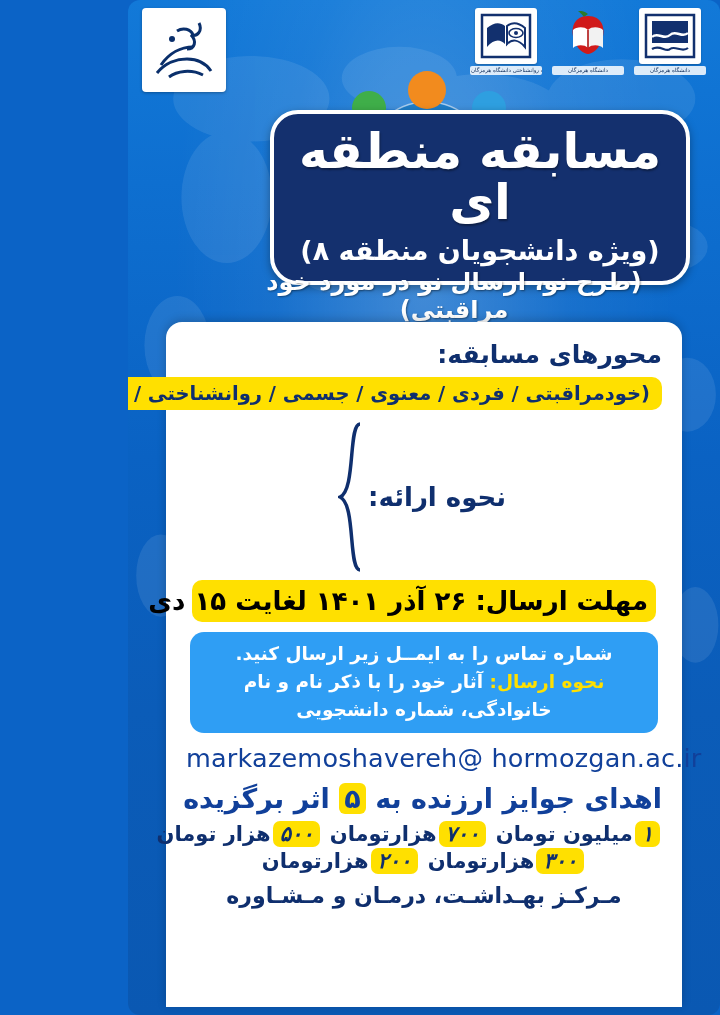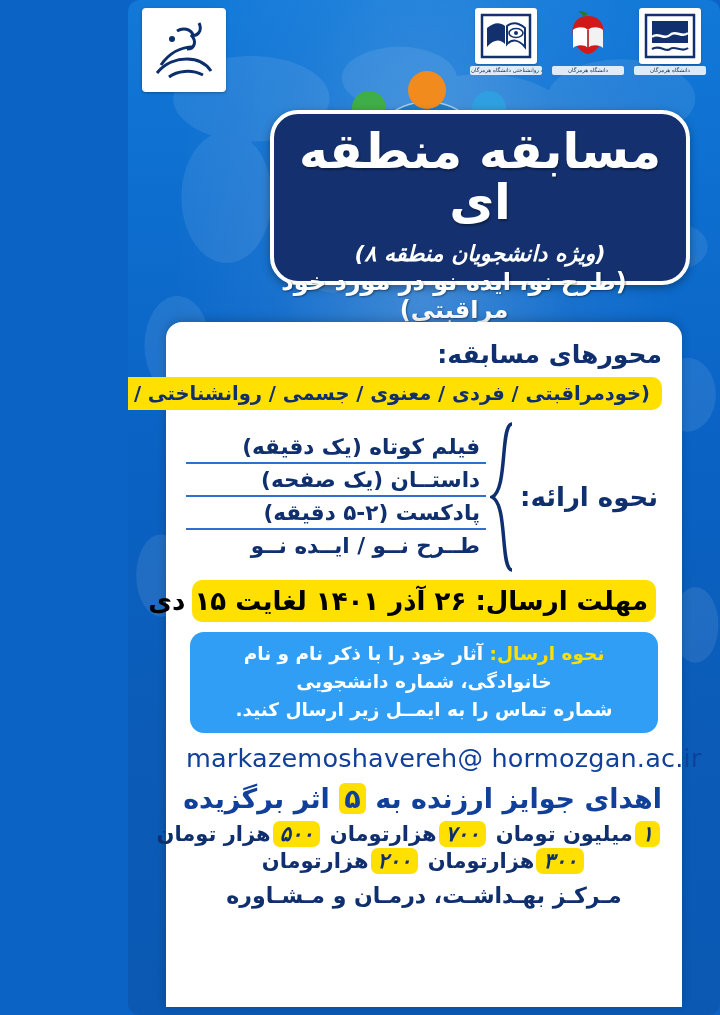--- a/index.html
+++ b/index.html
@@ -119,25 +119,24 @@
   .title-main {
     color: #ffffff;
     font-size: 49px;
     font-weight: bold;
     line-height: 1.05;
     letter-spacing: -1px;
     text-shadow: 1px 2px 2px rgba(0,0,0,0.35);
   }
   .title-sub {
     color: #ffffff;
-    font-size: 22px;
-    font-weight: bold;
-    margin-top: 12px;
+    font-size: 27px;
+    font-weight: bold;
+    margin-top: 6px;
     line-height: 1.2;
-    font-style: italic;
   }
   .title-tagline {
     position: absolute;
     top: 268px;
     right: 36px;
     width: 460px;
     text-align: center;
     color: #ffffff;
     font-size: 24px;
     font-weight: bold;
@@ -384,48 +383,42 @@
 
     <circle cx="128" cy="66" r="19" fill="#f28b1e"></circle>
     <path d="M128 88 C96 88,80 110,86 136 C92 162,112 176,128 176 C144 176,164 162,170 136 C176 110,160 88,128 88 Z" fill="#f28b1e" opacity="0.95"></path>
     <path d="M108 196 C112 182,144 182,148 196 C150 206,106 206,108 196 Z" fill="#3fae49"></path>
   </svg>
 
   <div class="title-block">
     <div class="title-main">مسابقه منطقه ای</div>
     <div class="title-sub">(ویژه دانشجویان منطقه ۸)</div>
   </div>
-  <div class="title-tagline">(طرح نو، ایده نو در مورد خود مراقبتی)</div>
+  <div class="title-tagline">(طرح نو، ارسال نو در مورد خود مراقبتی)</div>
 
   <div class="card">
 
     <div class="section-heading">محورهای مسابقه:</div>
     <div class="topics-pill">(خودمراقبتی / فردی / معنوی / جسمی / روانشناختی / تحصیلی)</div>
 
     <div class="formats">
       <div class="formats-label">نحوه ارائه:</div>
       <svg class="brace" viewBox="0 0 26 150">
         <path d="M22 2 C10 2,18 68,2 75 C18 82,10 148,22 148" fill="none" stroke="#0f2f6e" stroke-width="3.5"></path>
       </svg>
-      <div class="formats-items">
-        <div class="format-item">فیلم کوتاه (یک دقیقه)</div>
-        <div class="format-item">داستــان (یک صفحه)</div>
-        <div class="format-item">پادکست (۲-۵ دقیقه)</div>
-        <div class="format-item">طــرح نــو / ایــده نــو</div>
-      </div>
     </div>
 
     <div class="deadline">مهلت ارسال: ۲۶ آذر ۱۴۰۱ لغایت ۱۵ دی</div>
 
     <div class="howto">
+      <div>شماره تماس را به ایمــل زیر ارسال کنید.</div>
       <div>
         <span class="howto-tag">نحوه ارسال:</span>
         <span>آثار خود را با ذکر نام و نام خانوادگی، شماره دانشجویی</span>
       </div>
-      <div>شماره تماس را به ایمــل زیر ارسال کنید.</div>
     </div>
 
     <div class="email">markazemoshavereh@ hormozgan.ac.ir</div>
 
     <div class="prize-heading">
       <span>اهدای جوایز ارزنده به</span>
       <span class="hl">۵</span>
       <span>اثر برگزیده</span>
     </div>
 

